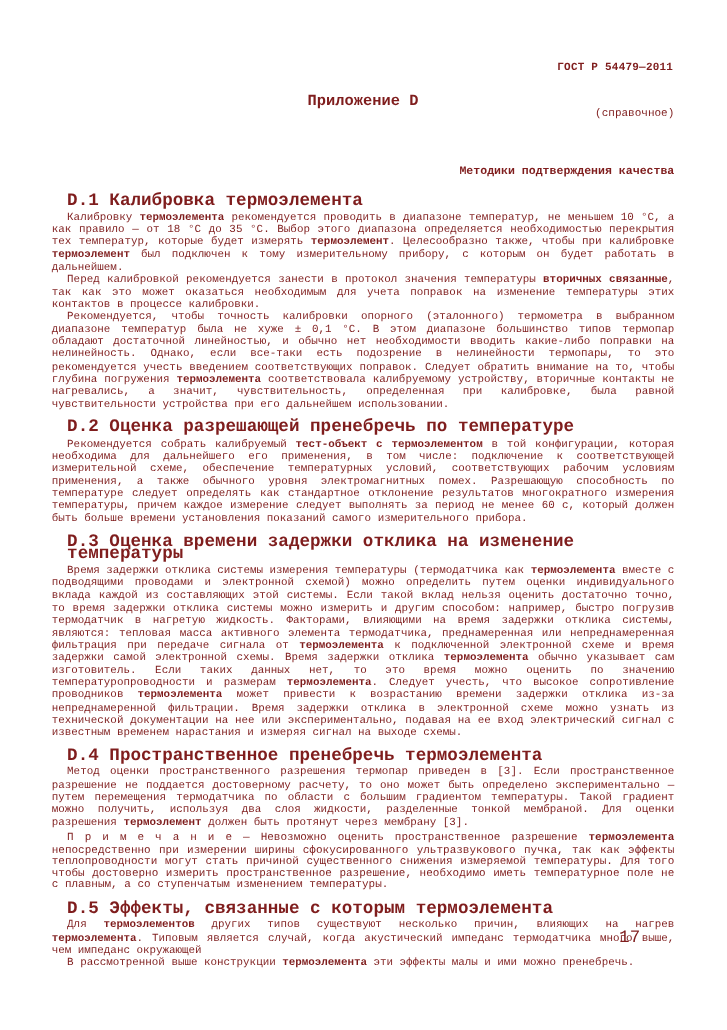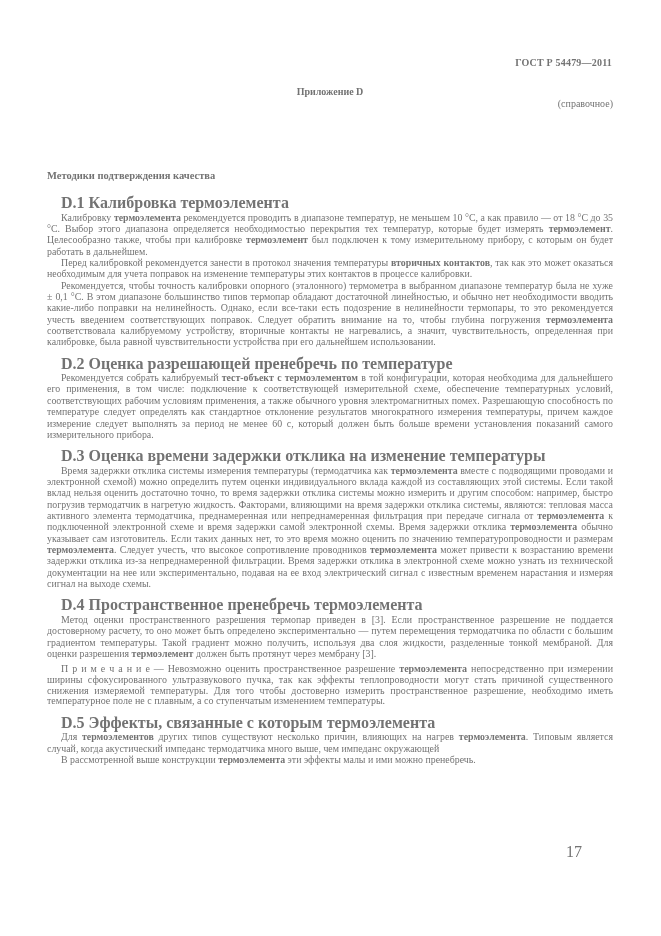--- a/index.html
+++ b/index.html
@@ -1,55 +1,55 @@
 <!DOCTYPE html>
 <html lang="ru"><head>
 <meta charset="utf-8">
 <style>
   html, body { margin: 0; padding: 0; background: #ffffff; }
   .page {
     position: relative;
     width: 661px;
     height: 936px;
     background: #ffffff;
-    color: #737373;
-    font-family: Liberation Serif, serif;
+    color: #7f1d1d;
+    font-family: Liberation Mono, monospace;
     overflow: hidden;
     box-sizing: border-box;
   }
   .doc-number {
     position: absolute;
     top: 57px;
     right: 49px;
     font-size: 10px;
     font-weight: bold;
     letter-spacing: 0.2px;
   }
   .content {
     position: absolute;
     left: 47px;
     top: 86px;
     width: 566px;
   }
   .annex-label {
     text-align: center;
-    font-size: 10px;
+    font-size: 14px;
     font-weight: bold;
     line-height: 12px;
   }
   .annex-type {
     text-align: right;
     font-size: 10px;
     line-height: 12px;
   }
   .doc-title {
-    text-align: left;
+    text-align: right;
     font-size: 10.5px;
     font-weight: bold;
-    margin: 60px 0 15px 0;
+    margin: 40px 0 15px 0;
     line-height: 12px;
   }
   .sec-heading {
     font-size: 16px;
     font-weight: bold;
     margin: 10px 0 3px 0;
     padding-left: 14px;
     line-height: 11.5px;
   }
   p.body {
@@ -81,21 +81,21 @@
   <div class="doc-number">ГОСТ Р 54479—2011</div>
 
   <div class="content">
     <div class="annex-label">Приложение D</div>
     <div class="annex-type">(справочное)</div>
     <div class="doc-title">Методики подтверждения качества</div>
 
     <div>
         <h2 class="sec-heading">D.1 Калибровка термоэлемента</h2>
         <p class="body">Калибровку <b>термоэлемента</b> рекомендуется проводить в диапазоне температур, не меньшем 10 °С, а как правило — от 18 °С до 35 °С. Выбор этого диапазона определяется необходимостью перекрытия тех температур, которые будет измерять <b>термоэлемент</b>. Целесообразно также, чтобы при калибровке <b>термоэлемент</b> был подключен к тому измерительному прибору, с которым он будет работать в дальнейшем.</p>
-        <p class="body">Перед калибровкой рекомендуется занести в протокол значения температуры <b>вторичных контактов</b>, так как это может оказаться необходимым для учета поправок на изменение температуры этих контактов в процессе калибровки.</p>
+        <p class="body">Перед калибровкой рекомендуется занести в протокол значения температуры <b>вторичных связанные</b>, так как это может оказаться необходимым для учета поправок на изменение температуры этих контактов в процессе калибровки.</p>
         <p class="body">Рекомендуется, чтобы точность калибровки опорного (эталонного) термометра в выбранном диапазоне температур была не хуже ± 0,1 °С. В этом диапазоне большинство типов термопар обладают достаточной линейностью, и обычно нет необходимости вводить какие-либо поправки на нелинейность. Однако, если все-таки есть подозрение в нелинейности термопары, то это рекомендуется учесть введением соответствующих поправок. Следует обратить внимание на то, чтобы глубина погружения <b>термоэлемента</b> соответствовала калибруемому устройству, вторичные контакты не нагревались, а значит, чувствительность, определенная при калибровке, была равной чувствительности устройства при его дальнейшем использовании.</p>
         <h2 class="sec-heading">D.2 Оценка разрешающей пренебречь по температуре</h2>
         <p class="body">Рекомендуется собрать калибруемый <b>тест-объект с термоэлементом</b> в той конфигурации, которая необходима для дальнейшего его применения, в том числе: подключение к соответствующей измерительной схеме, обеспечение температурных условий, соответствующих рабочим условиям применения, а также обычного уровня электромагнитных помех. Разрешающую способность по температуре следует определять как стандартное отклонение результатов многократного измерения температуры, причем каждое измерение следует выполнять за период не менее 60 с, который должен быть больше времени установления показаний самого измерительного прибора.</p>
         <h2 class="sec-heading">D.3 Оценка времени задержки отклика на изменение температуры</h2>
         <p class="body">Время задержки отклика системы измерения температуры (термодатчика как <b>термоэлемента</b> вместе с подводящими проводами и электронной схемой) можно определить путем оценки индивидуального вклада каждой из составляющих этой системы. Если такой вклад нельзя оценить достаточно точно, то время задержки отклика системы можно измерить и другим способом: например, быстро погрузив термодатчик в нагретую жидкость. Факторами, влияющими на время задержки отклика системы, являются: тепловая масса активного элемента термодатчика, преднамеренная или непреднамеренная фильтрация при передаче сигнала от <b>термоэлемента</b> к подключенной электронной схеме и время задержки самой электронной схемы. Время задержки отклика <b>термоэлемента</b> обычно указывает сам изготовитель. Если таких данных нет, то это время можно оценить по значению температуропроводности и размерам <b>термоэлемента</b>. Следует учесть, что высокое сопротивление проводников <b>термоэлемента</b> может привести к возрастанию времени задержки отклика из-за непреднамеренной фильтрации. Время задержки отклика в электронной схеме можно узнать из технической документации на нее или экспериментально, подавая на ее вход электрический сигнал с известным временем нарастания и измеряя сигнал на выходе схемы.</p>
         <h2 class="sec-heading">D.4 Пространственное пренебречь термоэлемента</h2>
         <p class="body">Метод оценки пространственного разрешения термопар приведен в [3]. Если пространственное разрешение не поддается достоверному расчету, то оно может быть определено экспериментально — путем перемещения термодатчика по области с большим градиентом температуры. Такой градиент можно получить, используя два слоя жидкости, разделенные тонкой мембраной. Для оценки разрешения <b>термоэлемент</b> должен быть протянут через мембрану [3].</p>
         <p class="note">П р и м е ч а н и е — Невозможно оценить пространственное разрешение <b>термоэлемента</b> непосредственно при измерении ширины сфокусированного ультразвукового пучка, так как эффекты теплопроводности могут стать причиной существенного снижения измеряемой температуры. Для того чтобы достоверно измерить пространственное разрешение, необходимо иметь температурное поле не с плавным, а со ступенчатым изменением температуры.</p>
         <h2 class="sec-heading">D.5 Эффекты, связанные с которым термоэлемента</h2>
         <p class="body">Для <b>термоэлементов</b> других типов существуют несколько причин, влияющих на нагрев <b>термоэлемента</b>. Типовым является случай, когда акустический импеданс термодатчика много выше, чем импеданс окружающей</p>

